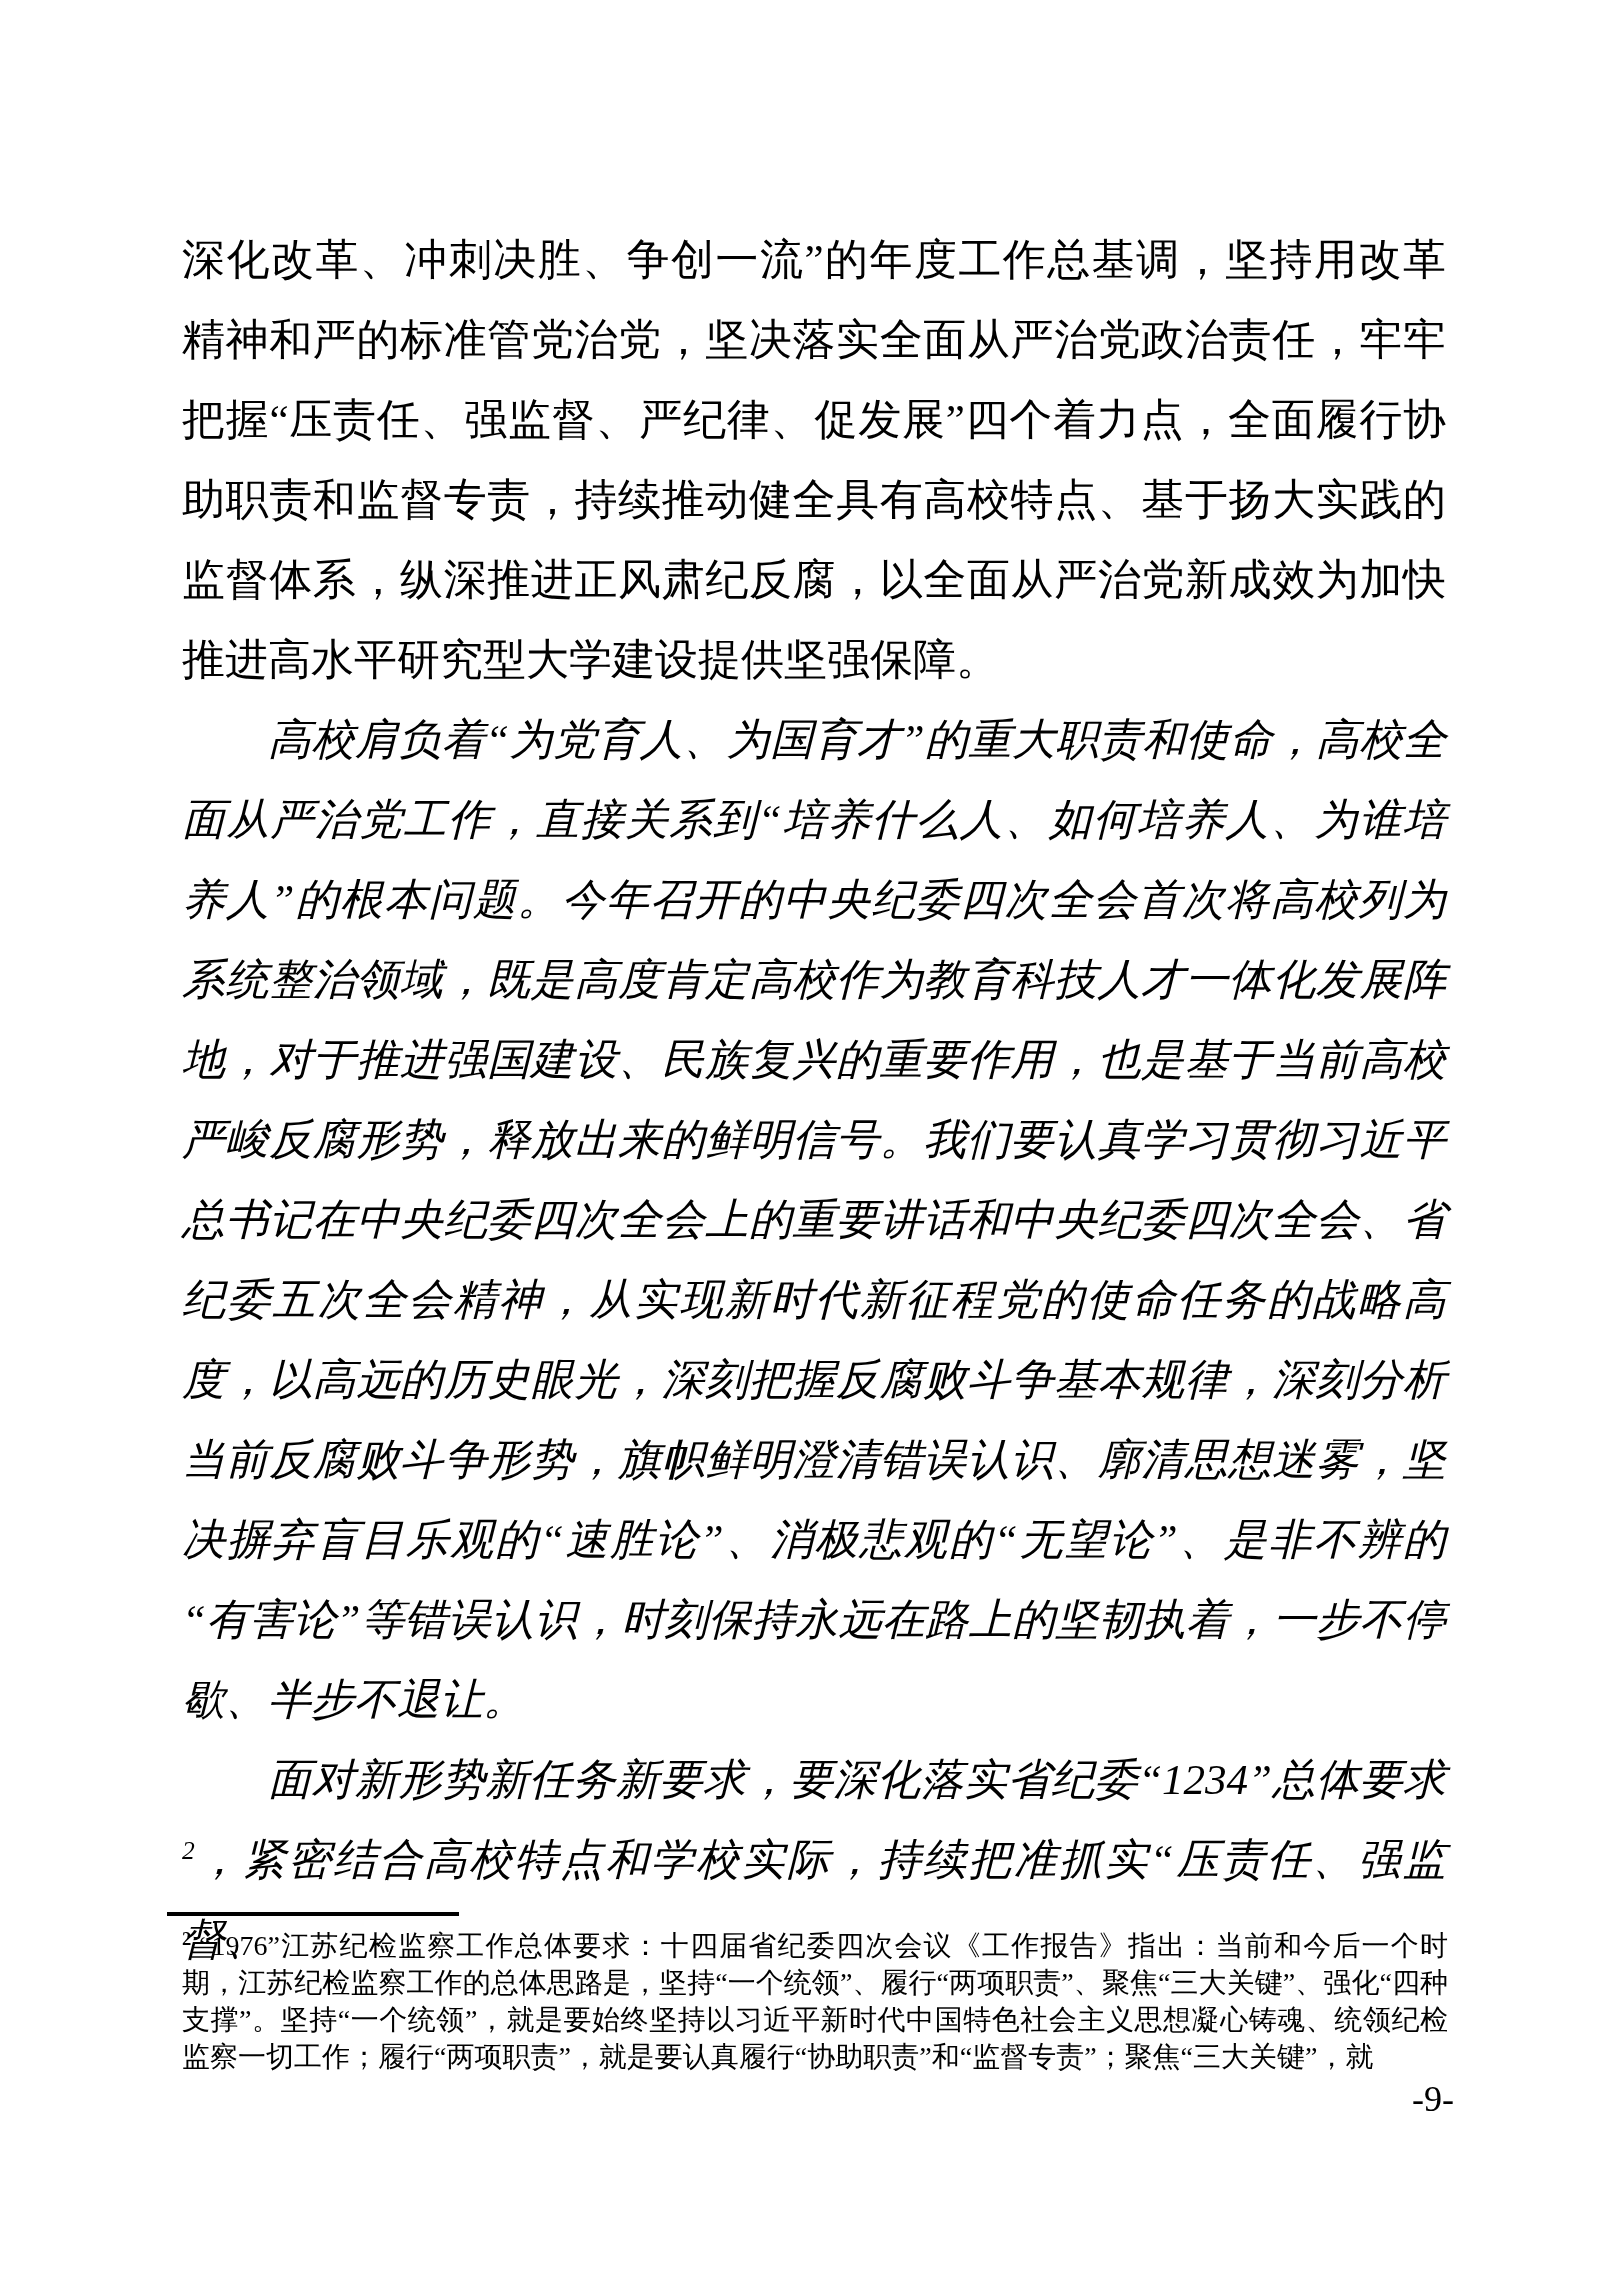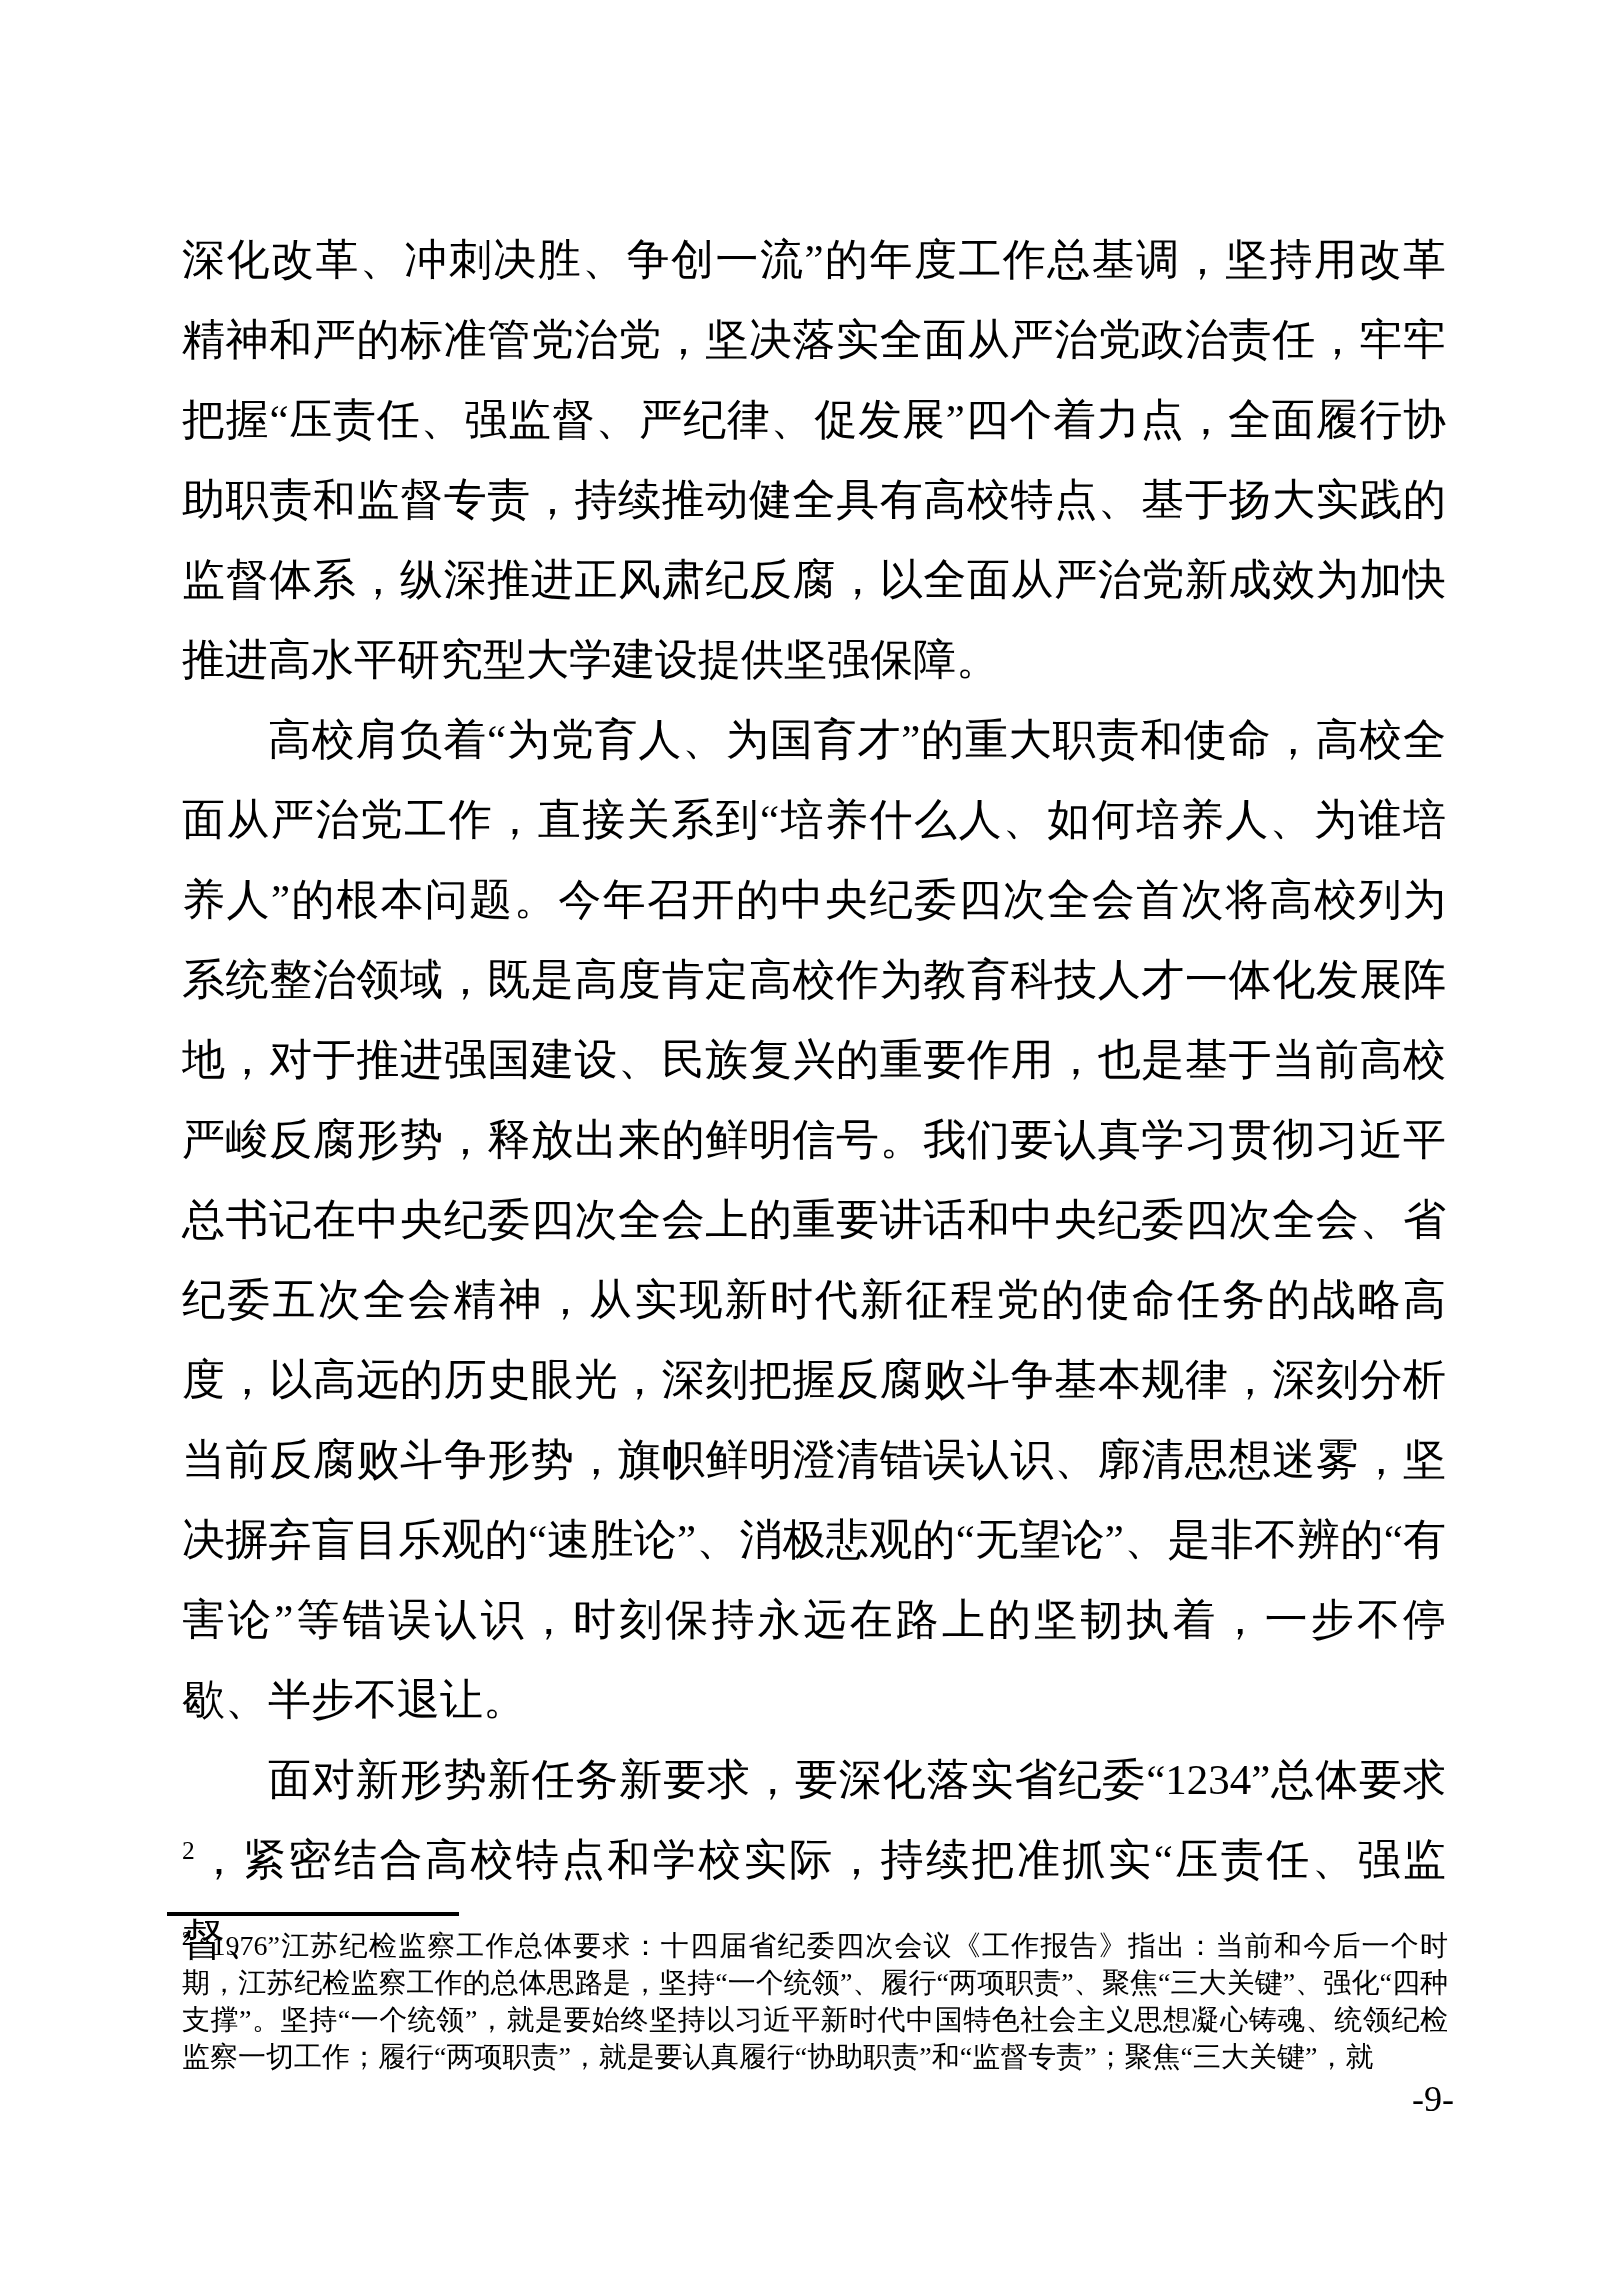--- a/index.html
+++ b/index.html
@@ -26,20 +26,21 @@
     text-align: justify;
     text-justify: inter-character;
     color: #000000;
   }
   .para {
     margin: 0;
     padding: 0;
   }
   .para.indent {
     text-indent: 86px;
+    font-style: italic;
   }
   .fn-ref {
     font-size: 25.5px;
     line-height: 0;
     vertical-align: super;
   }
   .footnote-sep {
     position: absolute;
     left: 167px;
     top: 1912px;

